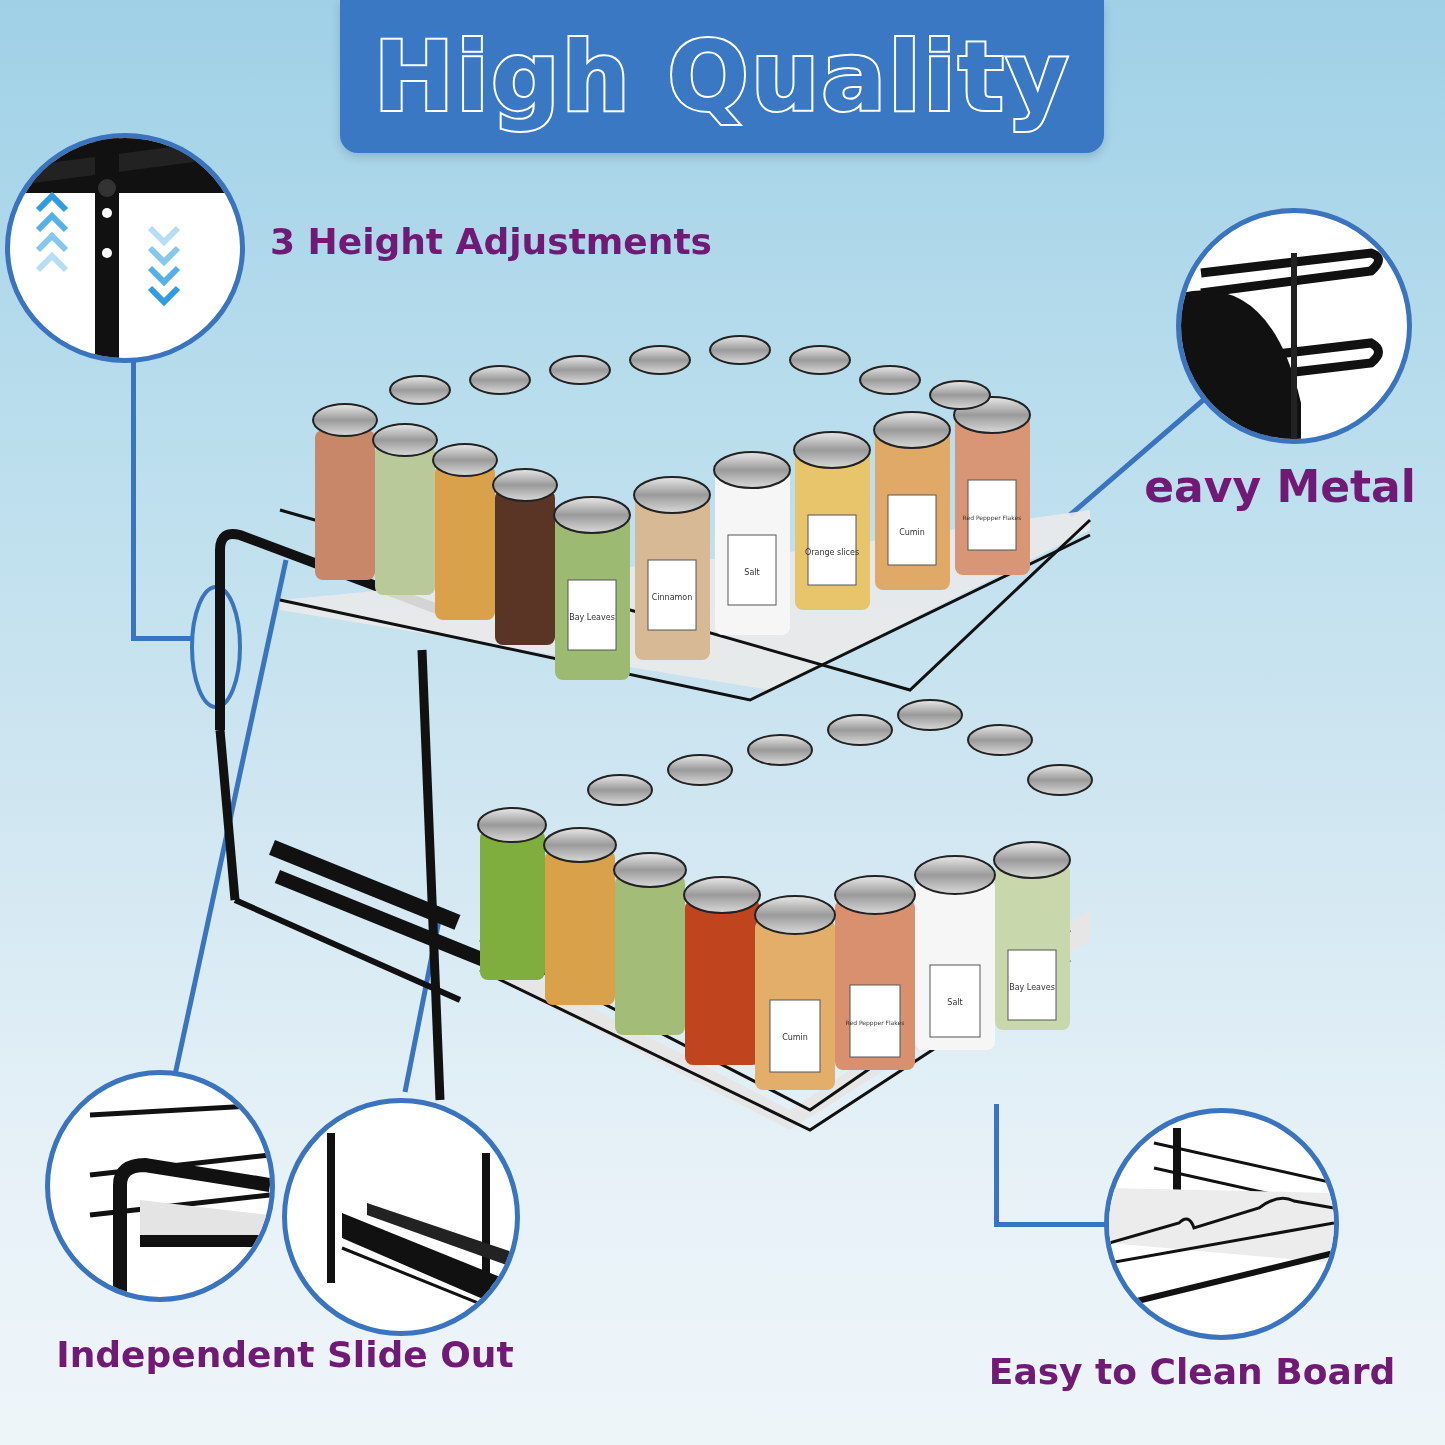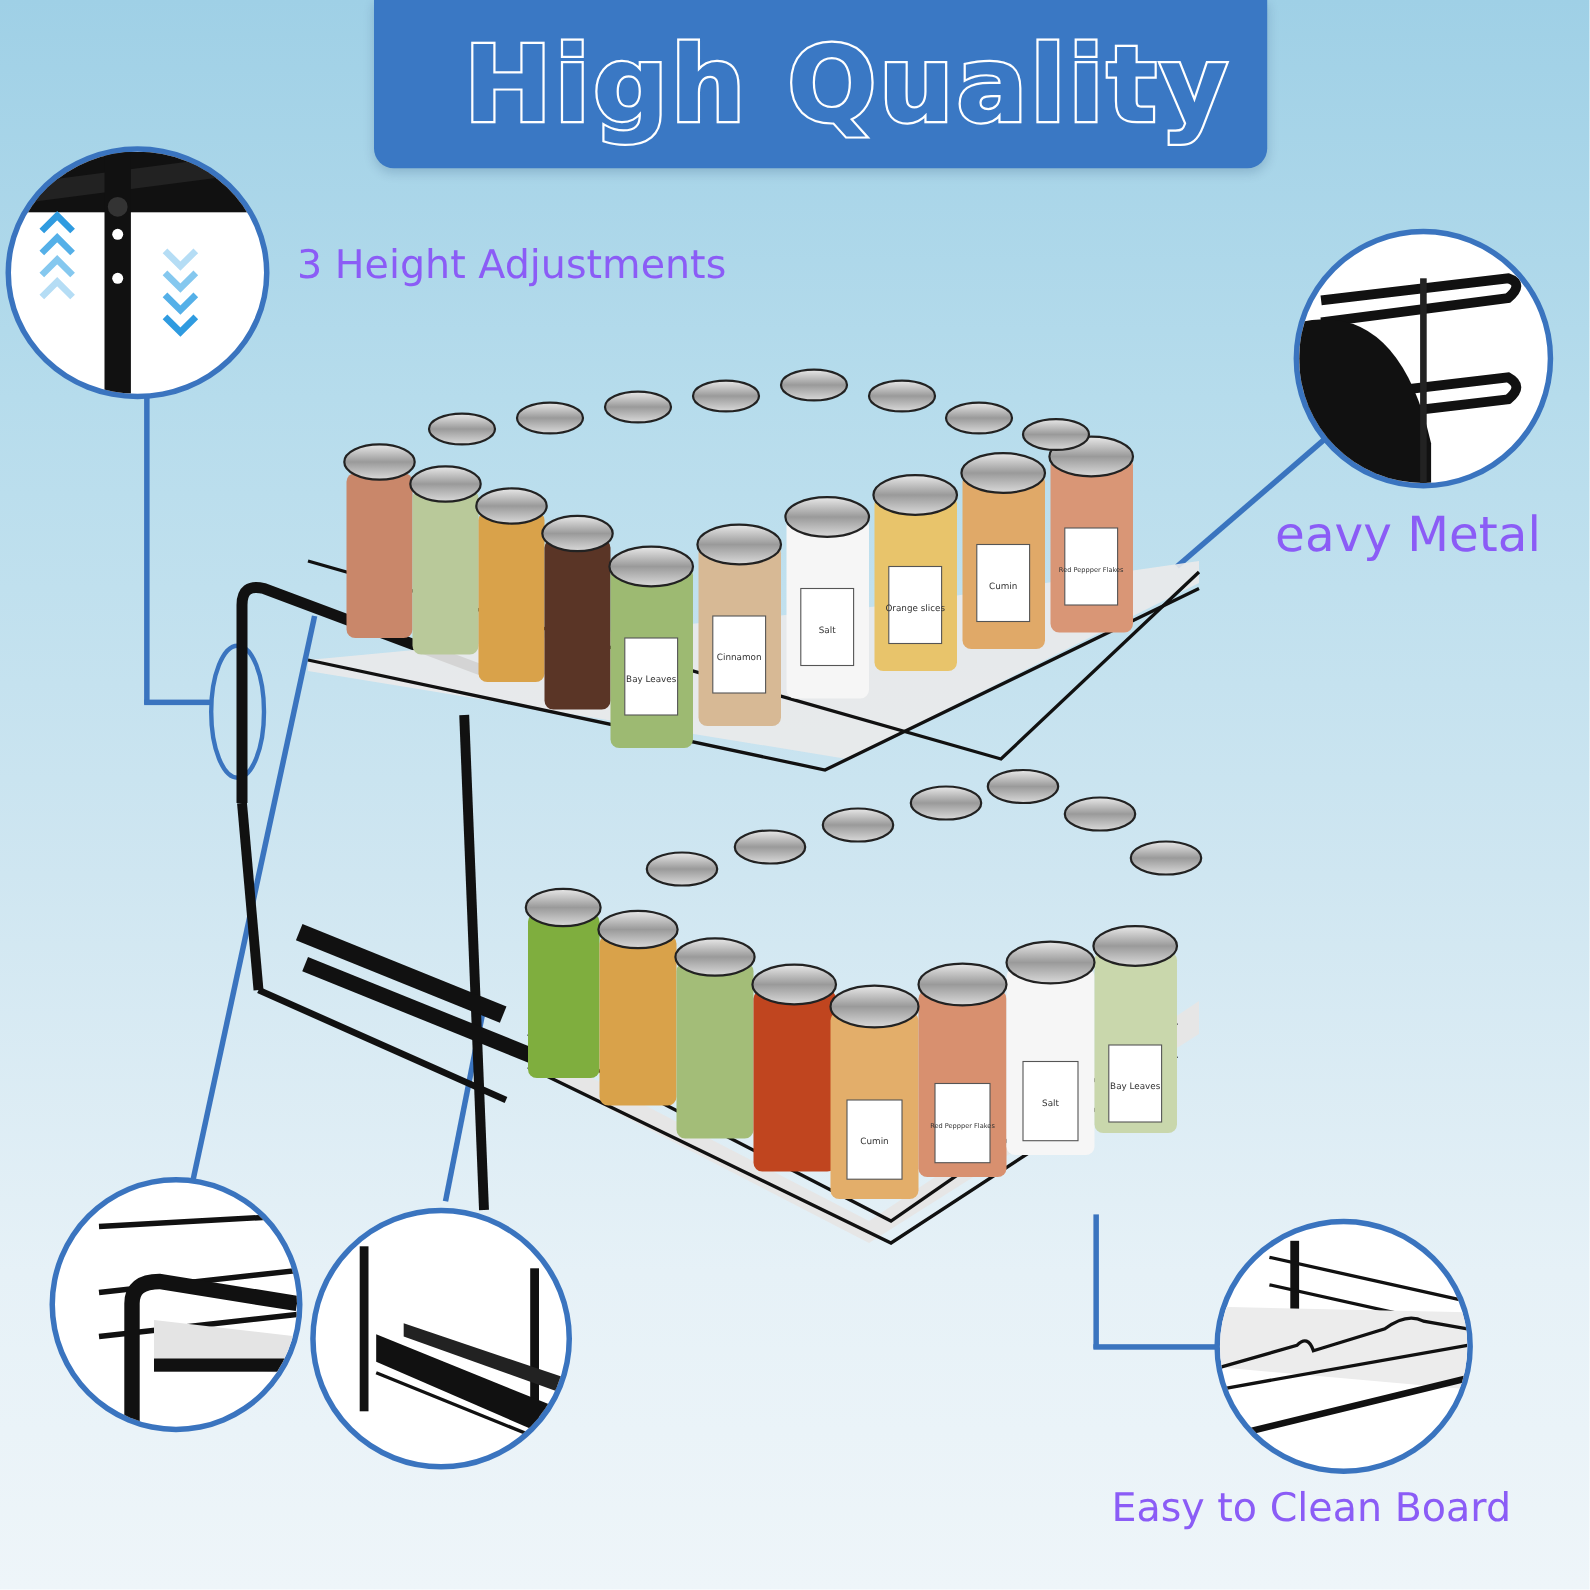--- a/index.html
+++ b/index.html
@@ -6,30 +6,30 @@
   body {
     width:1445px; height:1445px; overflow:hidden; position:relative;
     background: linear-gradient(180deg, #9fd0e6 0%, #b6dcec 25%, #cfe6f1 55%, #e6f1f7 80%, #eef5f9 100%);
     font-family: "DejaVu Sans", sans-serif;
   }
   .abs { position:absolute; }
   .banner {
     left:340px; top:0; width:764px; height:153px;
     background:#3a78c4; border-radius:0 0 18px 18px;
     box-shadow: 0 4px 10px rgba(0,40,90,0.18);
-    display:flex; align-items:center; justify-content:center;padding-left:48px;
+    display:flex; align-items:center; justify-content:center;
   }
   .banner-title {
     font-family: "DejaVu Sans", sans-serif; font-weight:bold;
     font-size:96px; letter-spacing:2px; color:#3a78c4;
     -webkit-text-stroke: 4px #ffffff; paint-order: stroke fill;
     text-shadow: 0 0 0 #fff;
   }
   .feature-label {
-    color:#8b5cf6; font-weight:normal; font-family:"DejaVu Sans", sans-serif;
+    color:#701a75; font-weight:bold; font-family:"DejaVu Sans", sans-serif;
     text-align:center; line-height:1.12;
   }
   .circle {
     border:5px solid #3a74bf; border-radius:50%; background:#ffffff; overflow:hidden;
     box-sizing:border-box;
   }
   .connector { position:absolute; background:#3a74bf; }
   svg { display:block; }
 </style>
 </head>
@@ -217,20 +217,21 @@
 <div class="abs circle" style="left:282px; top:1098px; width:238px; height:238px;">
   <svg width="228" height="228" viewBox="0 0 228 228">
     <rect x="40" y="30" width="8" height="150" fill="#111"></rect>
     <rect x="195" y="50" width="8" height="150" fill="#111"></rect>
     <polygon points="55,110 228,180 228,210 55,135" fill="#111"></polygon>
     <polygon points="80,100 228,150 228,165 80,112" fill="#222"></polygon>
     <line x1="55" y1="145" x2="228" y2="215" stroke="#111" stroke-width="3"></line>
   </svg>
 </div>
 <div class="abs feature-label" style="left:30px; top:1335px; width:510px; font-size:36px;">
+  <div>Independent Slide Out</div>
 </div>
 
 <div class="abs circle" style="left:1104px; top:1108px; width:235px; height:232px;">
   <svg width="225" height="222" viewBox="0 0 225 222">
     <rect x="64" y="15" width="8" height="90" fill="#111"></rect>
     <path d="M45 30 L225 70 M45 55 L225 95" stroke="#111" stroke-width="3" fill="none"></path>
     <polygon points="0,75 225,80 225,150 0,130" fill="#ececec"></polygon>
     <path d="M0 130 L70 110 Q80 100 85 115 L150 95 Q170 80 185 88 L225 95" stroke="#111" stroke-width="3" fill="none"></path>
     <path d="M0 150 L225 110" stroke="#111" stroke-width="3"></path>
     <path d="M20 190 L225 140" stroke="#111" stroke-width="6"></path>

